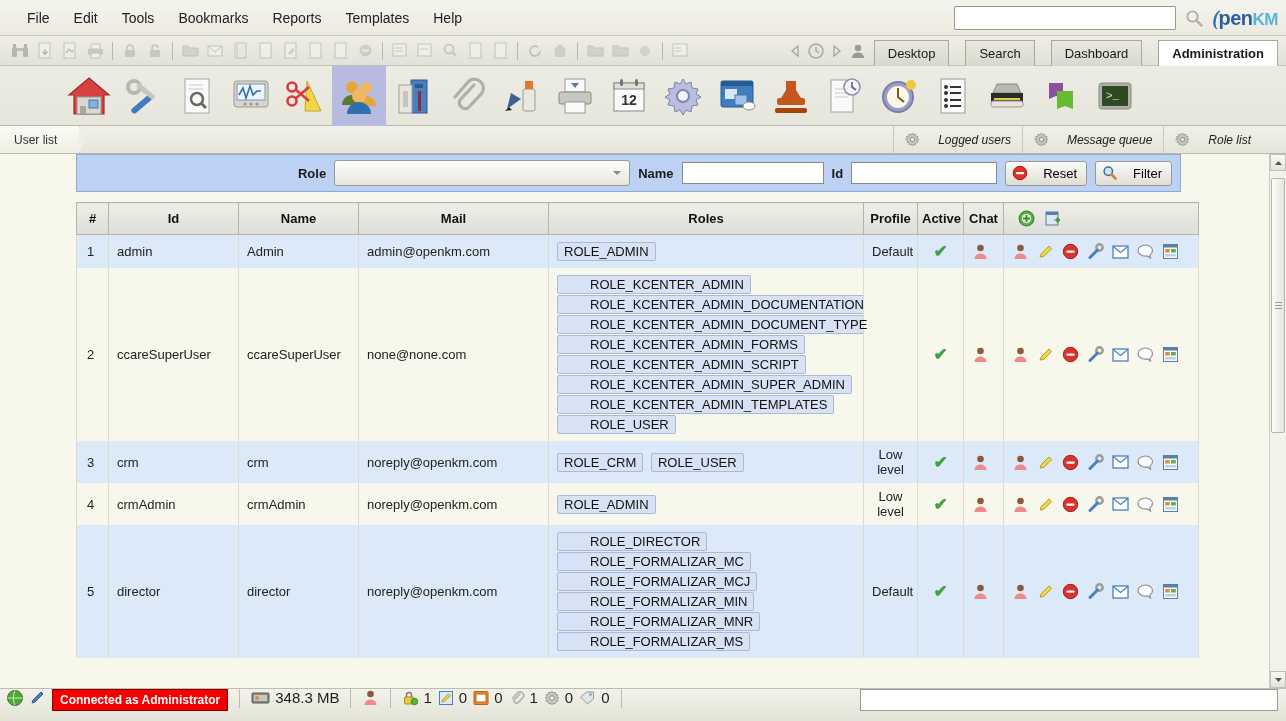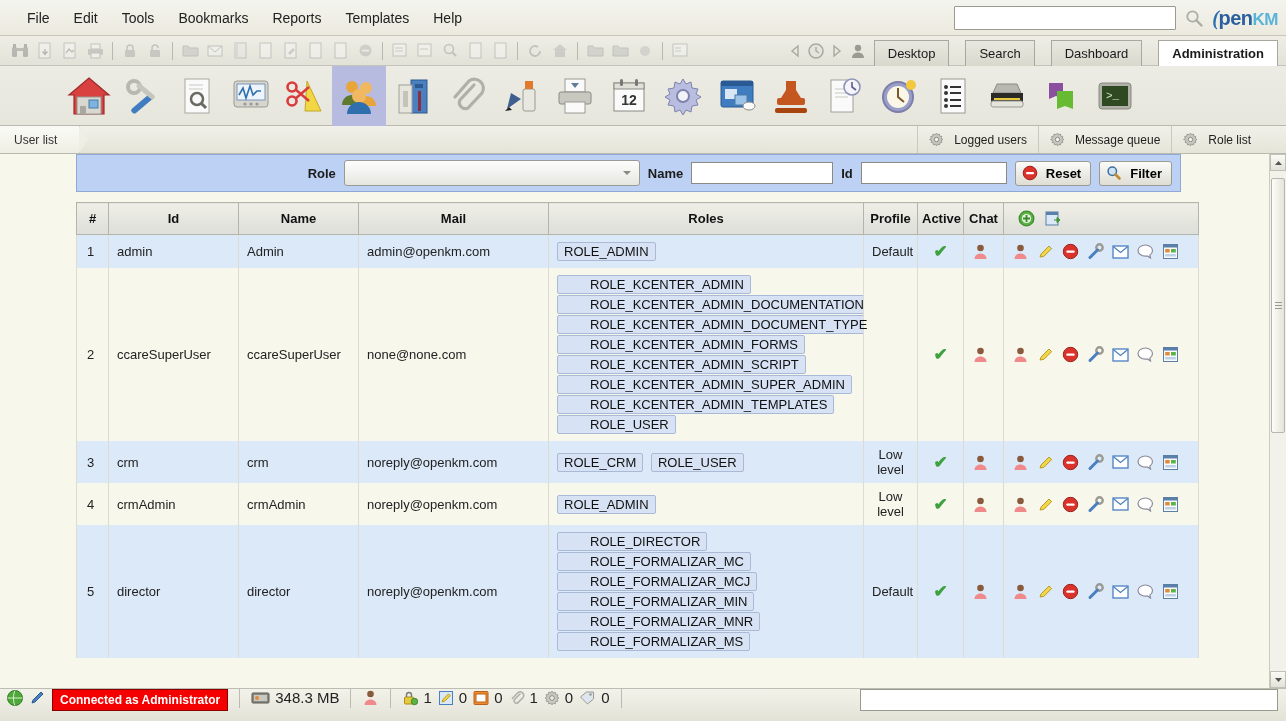--- a/index.html
+++ b/index.html
@@ -102,23 +102,23 @@
     position: relative;
     text-align: right;
   }
   .crumb:after {
     content:''; position: absolute; right: -9px; top: 0;
     border-top: 14px solid transparent; border-bottom: 13px solid transparent;
     border-left: 9px solid #eeeee4;
   }
   .subnav-right { position: absolute; right: 24px; top: 0; height: 27px; display: flex; align-items: center; }
   .sn-btn {
-    display: flex; align-items: center; gap: 10px;
+    display: flex; align-items: center; gap: 18px;
     padding: 0 11px; height: 27px; font-size: 12px; color: #222;
-    border-left: 1px solid #c9c9bf; cursor: pointer;
+    border-left: 1px solid #c9c9bf; cursor: pointer; font-style: italic;
   }
 
   
   .content {
     flex: 1 1 auto; position: relative;
     background: #f7f7ec;
     overflow: hidden;
   }
   .panel { position: absolute; left: 0; top: 0; right: 17px; bottom: 0; overflow: hidden; }
   .showbar {
@@ -157,26 +157,25 @@
     border: 1px solid #9a9a94; border-radius: 3px;
     background: linear-gradient(to bottom,#fdfdfd,#e6e6e0);
     display: flex; align-items: center; justify-content: flex-end;
     padding-right: 7px;
   }
   .ftext {
     height: 22px; border: 1px solid #8a8a82; background: #fff;
     font-size: 12px; padding: 1px 4px; outline: none;
   }
   .fbtn {
-    display: flex; align-items: center; gap: 8px;
+    display: flex; align-items: center; gap: 15px;
     height: 25px; padding: 0 9px 0 6px; font-size: 13px;
     border: 1px solid #9a9a94; border-radius: 3px;
     background: linear-gradient(to bottom,#fbfbf8,#dedeD5);
     cursor: pointer;
-    font-weight: bold;
   }
 
   
   .tablewrap { margin: 10px 88px 0 76px; }
   table.grid { border-collapse: collapse; width: 100%; table-layout: fixed; }
   table.grid thead th {
     background: linear-gradient(to bottom,#efefe7,#dededa);
     border: 1px solid #b4b4aa;
     font-size: 13px; font-weight: bold; color: #111;
     height: 32px; padding: 0 4px; text-align: center;

